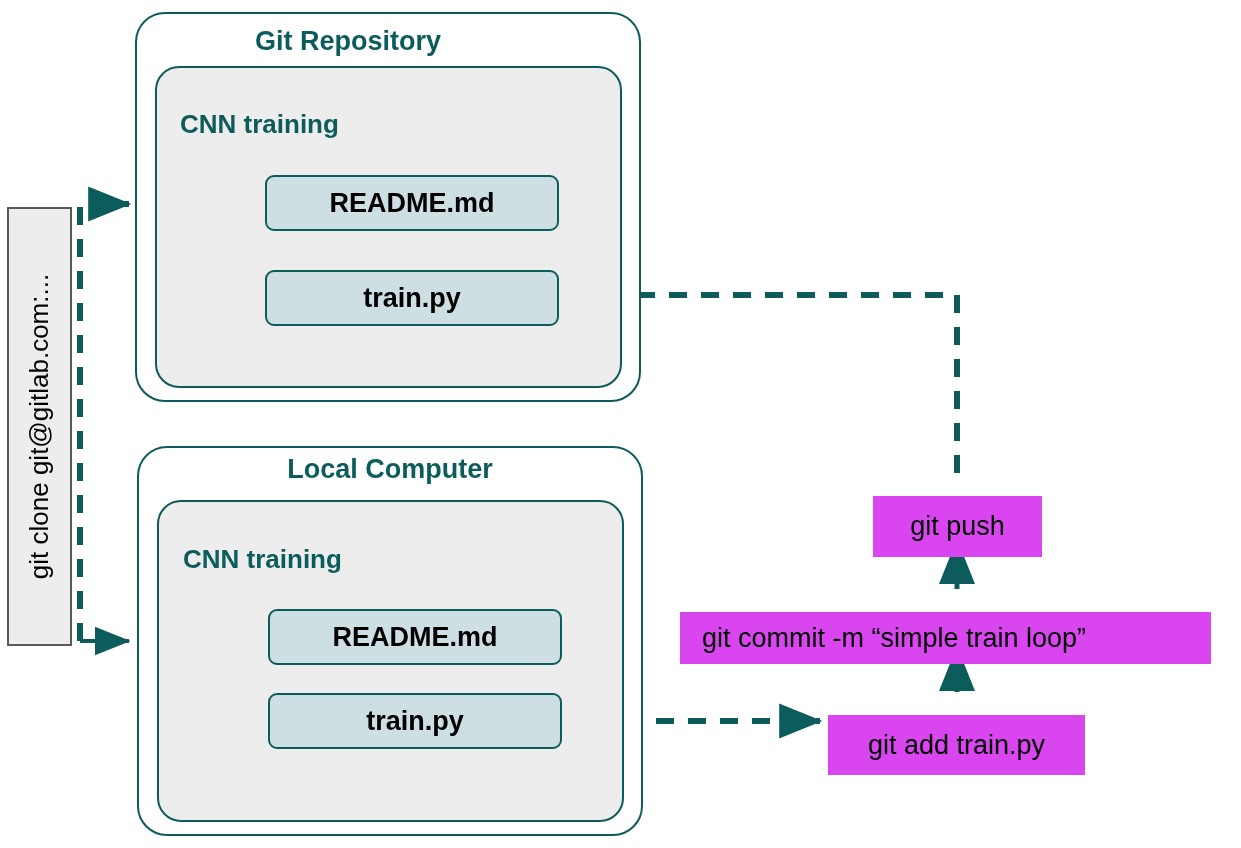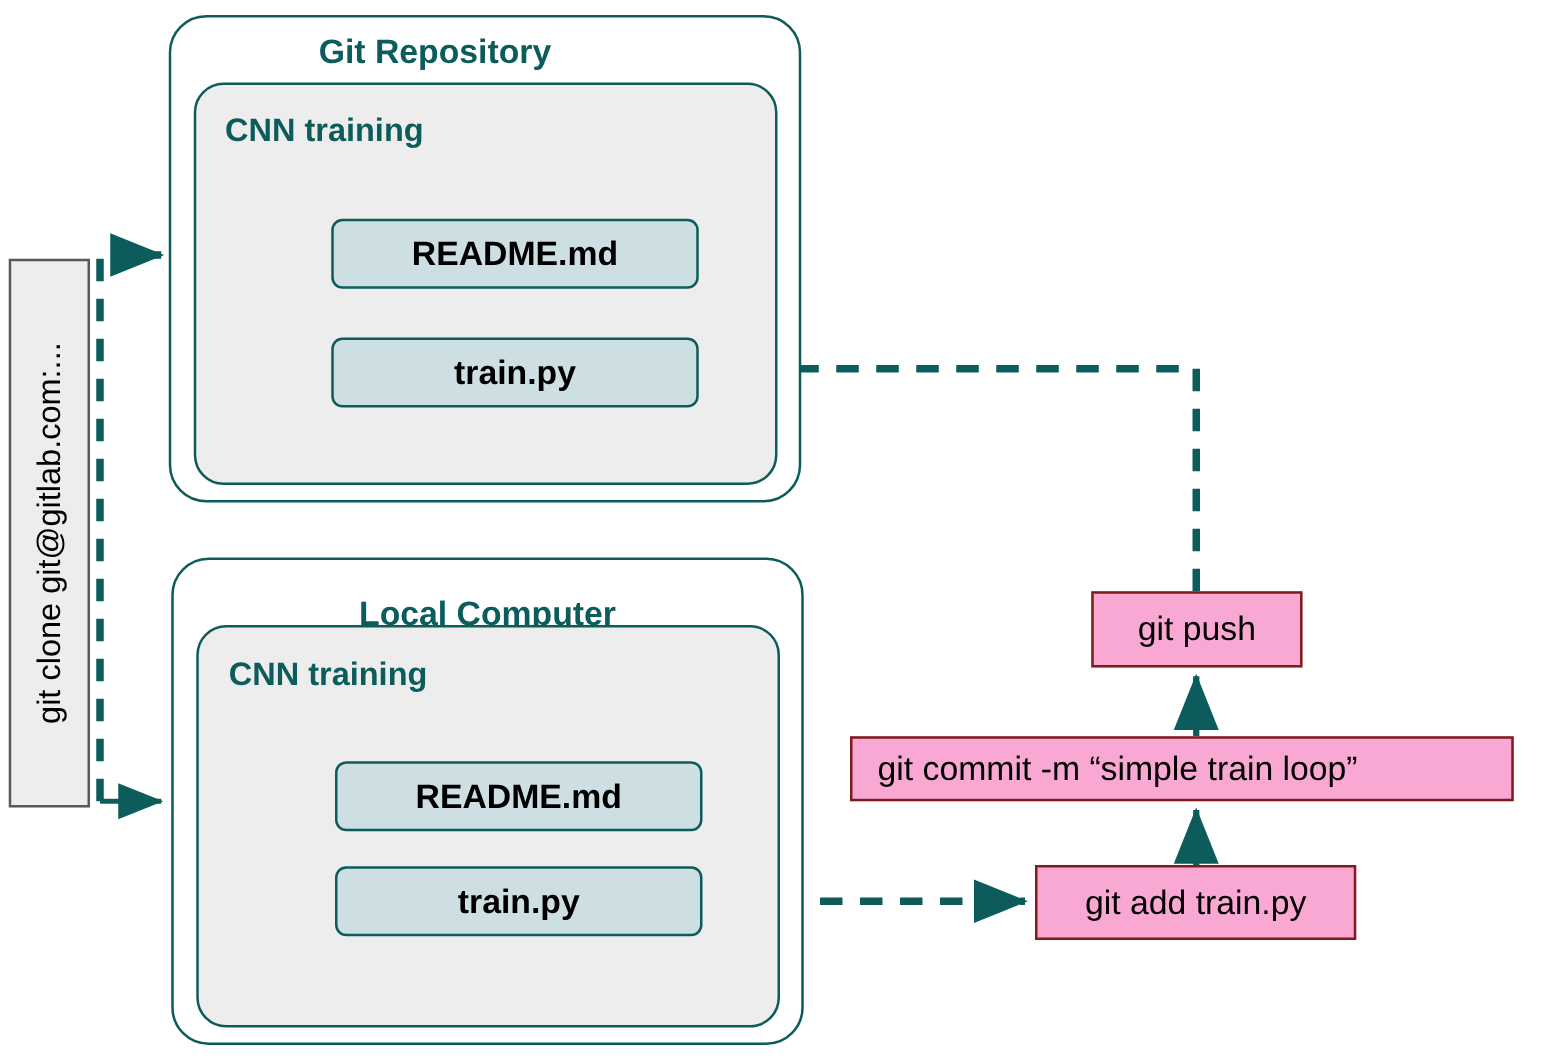--- a/index.html
+++ b/index.html
@@ -38,45 +38,47 @@
     text-align: center;
     line-height: 1;
     white-space: nowrap;
   }
   .group-title {
     color: #0d5c5c;
     font-weight: bold;
     font-size: 26px;
     line-height: 1;
     white-space: nowrap;
+    margin-top: 20px;
   }
 
   
   .file-box {
     border: 2px solid #0d5c5c;
     border-radius: 9px;
     background: #cddfe3;
     display: flex;
     align-items: center;
     justify-content: center;
     color: #000000;
     font-size: 27px;
     white-space: nowrap;
     font-weight: bold;
   }
 
   
   .cmd-box {
-    border: 2px solid #7f1d1d;
-    background: #f9a8d4;
+    border: 2px solid #d946ef;
+    background: #d946ef;
     display: flex;
     align-items: center;
     color: #000000;
     font-size: 27px;
     white-space: nowrap;
+    margin-top: 23px;
   }
   .cmd-box.center { justify-content: center; }
   .cmd-box.padleft { justify-content: flex-start; padding-left: 20px; }
 
   
   .cmd-box-vert {
     border: 2px solid #595959;
     background: #ededed;
     display: flex;
     align-items: center;
@@ -156,21 +158,21 @@
   <div class="abs inner-container" style="left:155px; top:66px; width:467px; height:322px;"></div>
 
   <div class="abs group-title" style="left:180px; top:91px;">CNN training</div>
 
   <div class="abs file-box" style="left:265px; top:175px; width:294px; height:56px;">README.md</div>
 
   <div class="abs file-box" style="left:265px; top:270px; width:294px; height:56px;">train.py</div>
 
   <div class="abs outer-container" style="left:137px; top:446px; width:506px; height:390px;"></div>
 
-  <div class="abs container-title" style="left:137px; top:478px; width:506px;">Local Computer</div>
+  <div class="abs container-title" style="left:137px; top:456px; width:506px;">Local Computer</div>
 
   <div class="abs inner-container" style="left:157px; top:500px; width:467px; height:322px;"></div>
 
   <div class="abs group-title" style="left:183px; top:526px;">CNN training</div>
 
   <div class="abs file-box" style="left:268px; top:609px; width:294px; height:56px;">README.md</div>
 
   <div class="abs file-box" style="left:268px; top:693px; width:294px; height:56px;">train.py</div>
 
   <div class="abs cmd-box-vert" style="left:7px; top:207px; width:65px; height:439px;">

